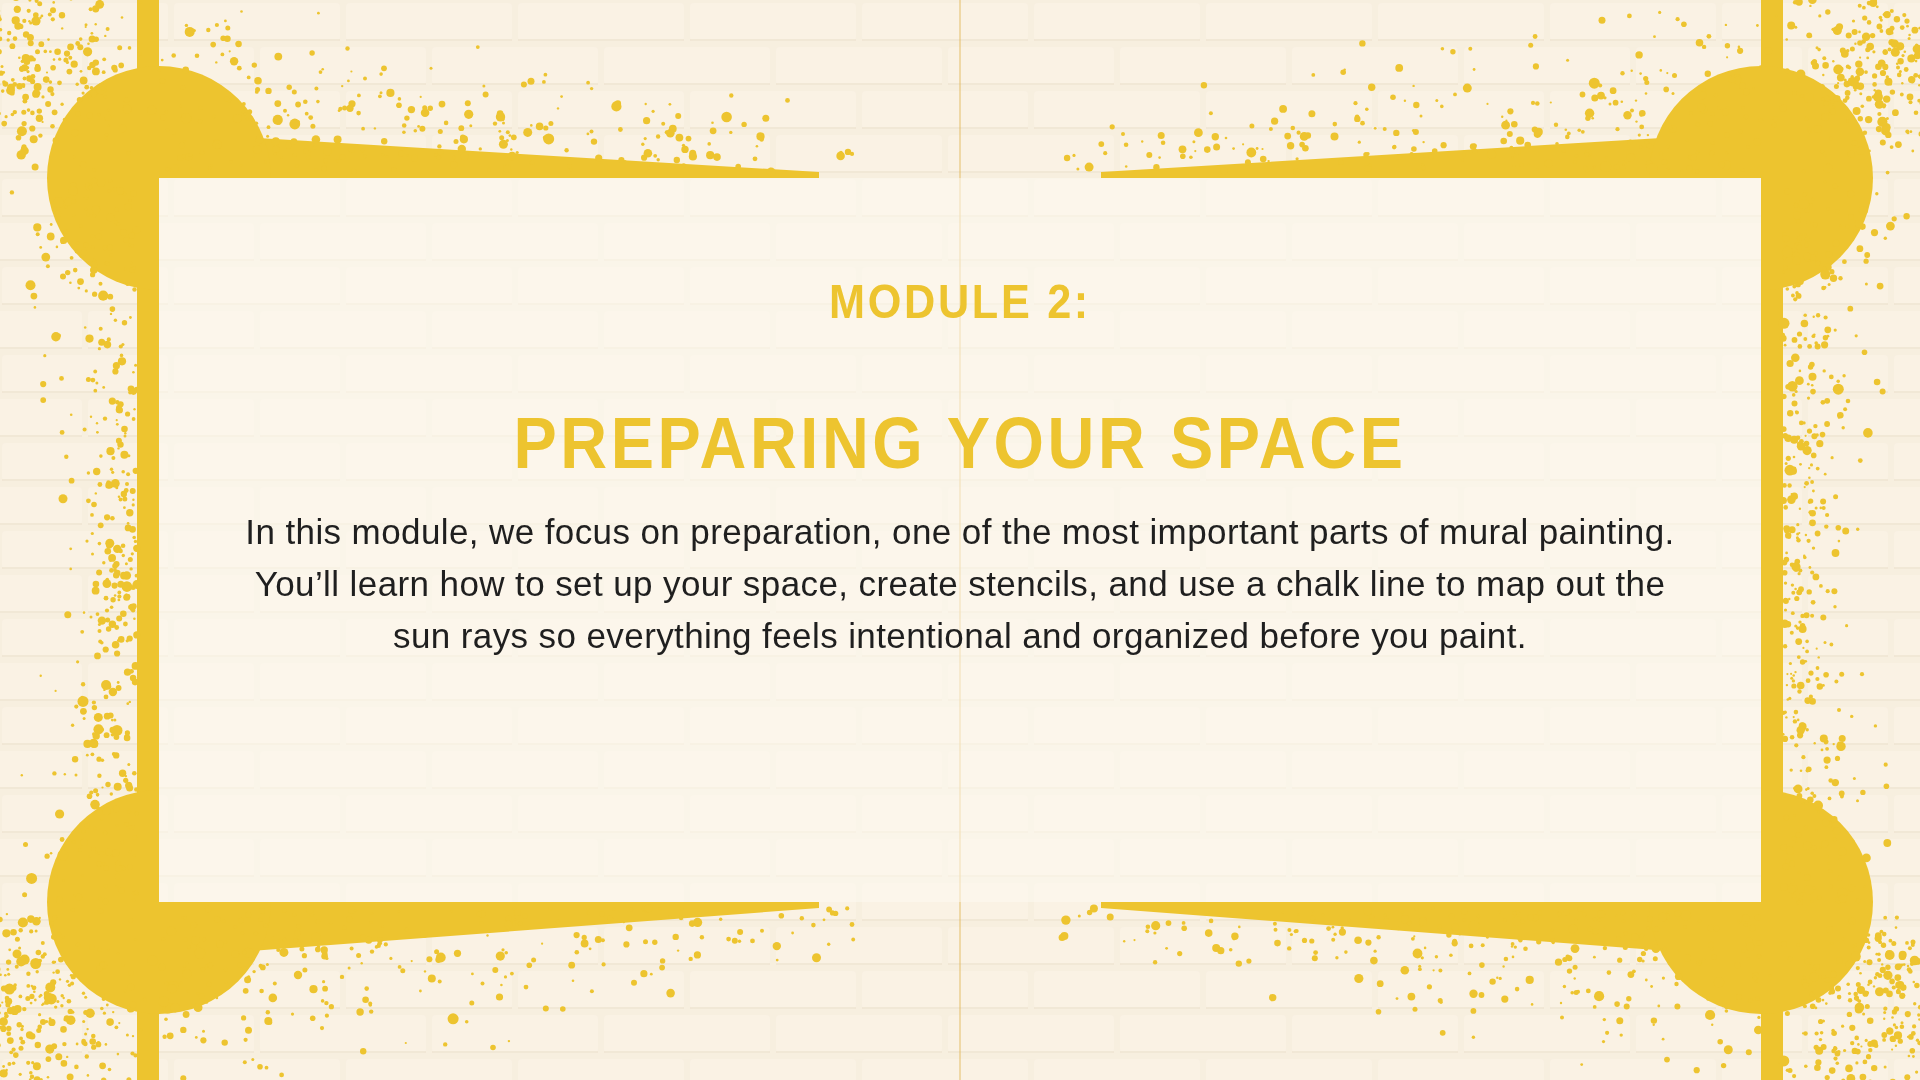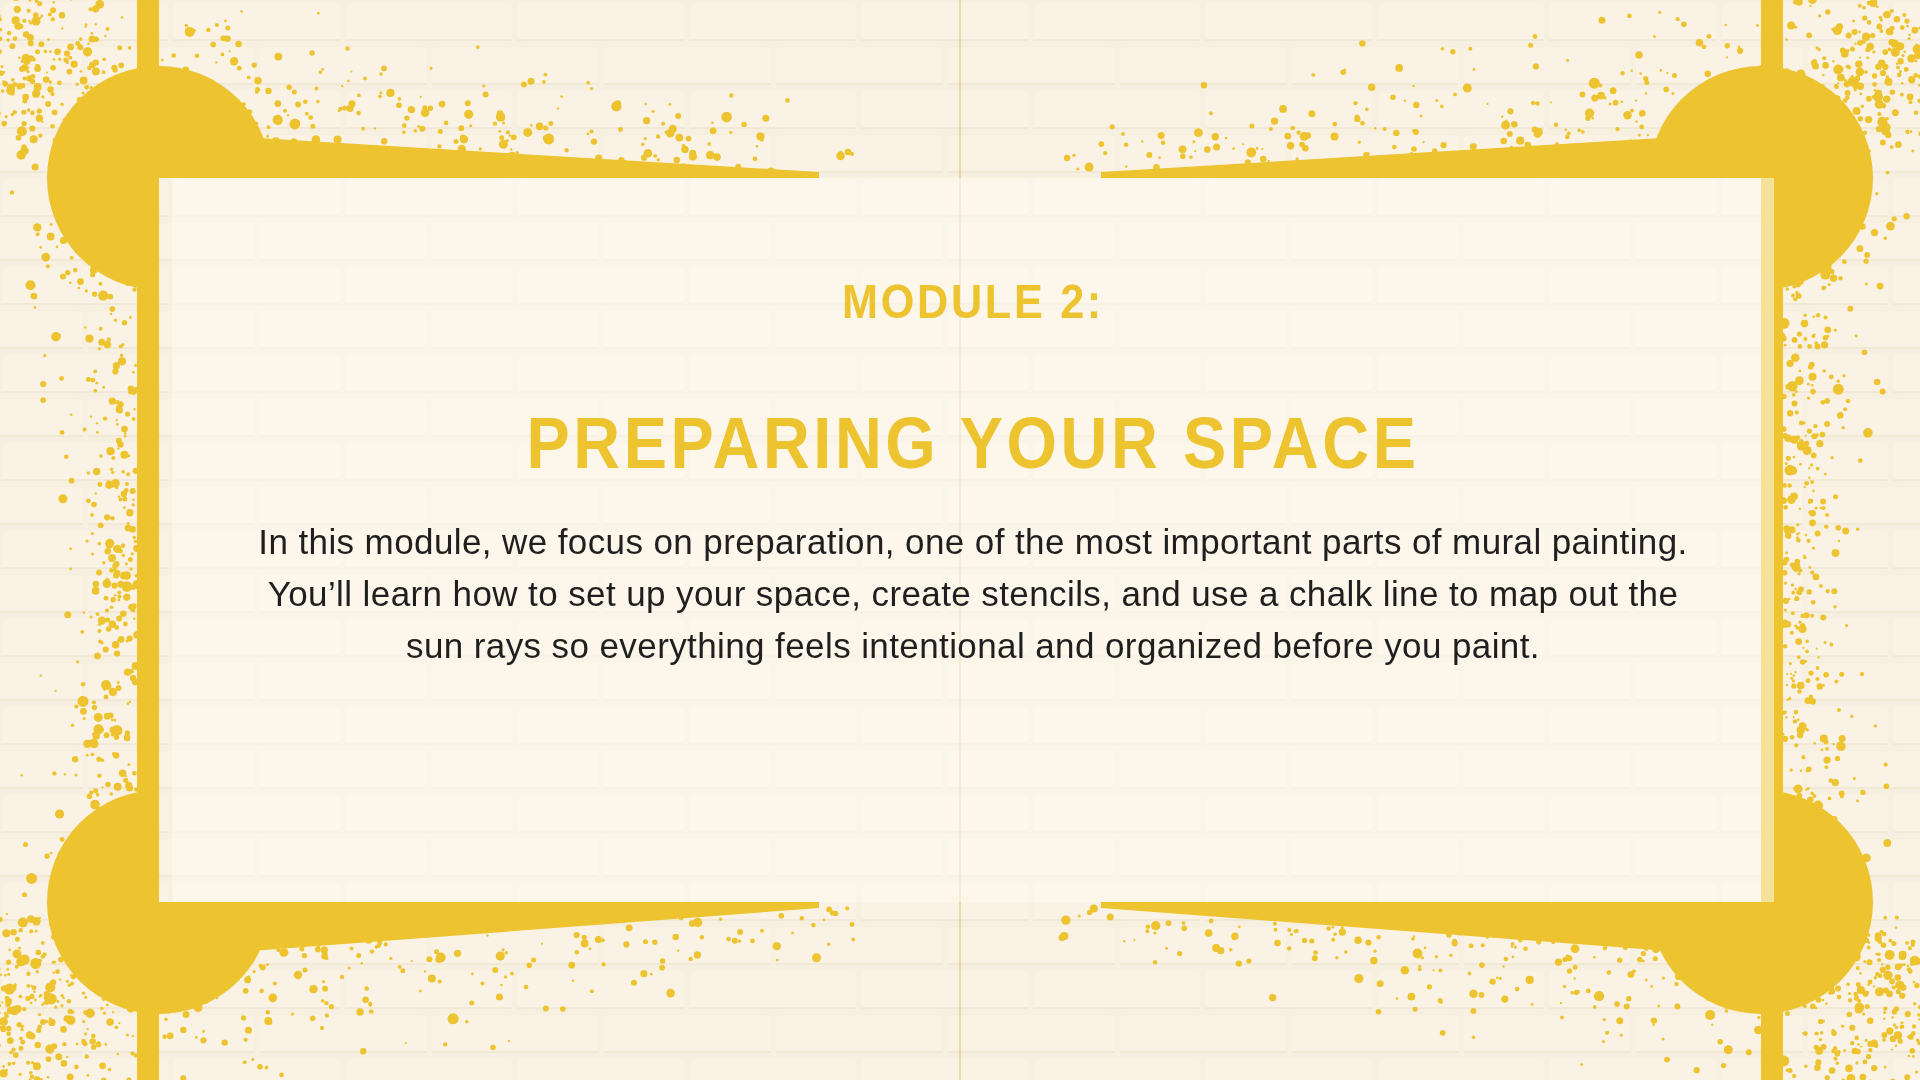--- a/index.html
+++ b/index.html
@@ -11,39 +11,39 @@
   }
   html,body{margin:0;padding:0;}
   body{
     width:1920px;height:1080px;overflow:hidden;
     font-family:"Liberation Sans",sans-serif;
     background:var(--wall);
   }
   .slide{position:relative;width:1920px;height:1080px;overflow:hidden;}
   .bg-svg{position:absolute;left:0;top:0;width:1920px;height:1080px;display:block;}
   .panel{
-    position:absolute;left:172px;top:178px;width:1602px;height:724px;
+    position:absolute;left:159px;top:178px;width:1602px;height:724px;
     background:var(--panel);
     box-sizing:border-box;
     text-align:center;
   }
   .eyebrow{
     margin:96px 0 0 0;
     font-size:48px;line-height:56px;font-weight:700;
     letter-spacing:3px;color:var(--accent);
     transform:scaleX(0.9);transform-origin:center;
   }
   .title{
     margin:74px 0 0 0;
     font-size:72px;line-height:78px;font-weight:700;
     letter-spacing:4px;color:var(--accent);
     transform:scaleX(0.9);transform-origin:center;
   }
   .body-text{
-    margin:34px auto 0 auto;max-width:1430px;
+    margin:24px auto 0 auto;max-width:1430px;
     font-size:35px;line-height:52px;font-weight:400;
     color:var(--ink);letter-spacing:0.4px;
   }
 </style>
 </head>
 <body>
 
 <div class="slide">
 
   <svg class="bg-svg" viewBox="0 0 1920 1080" aria-hidden="true">

